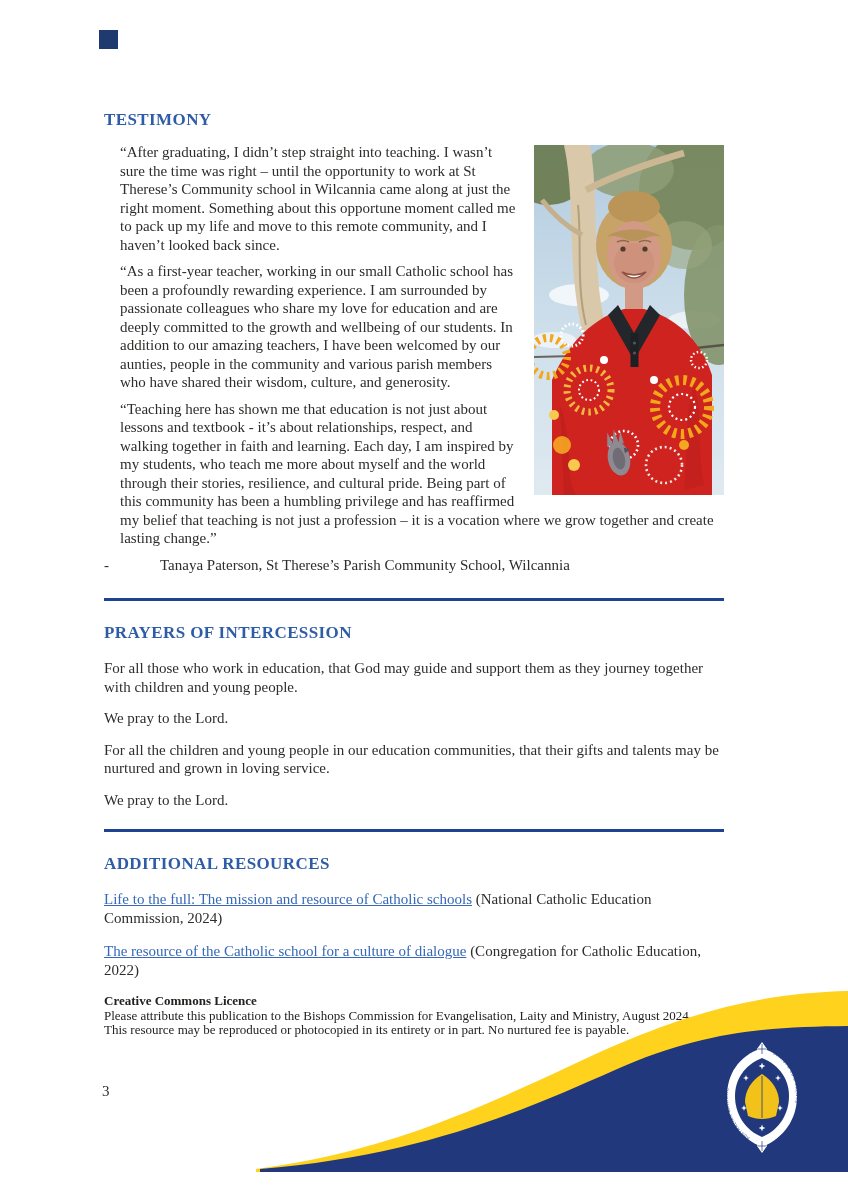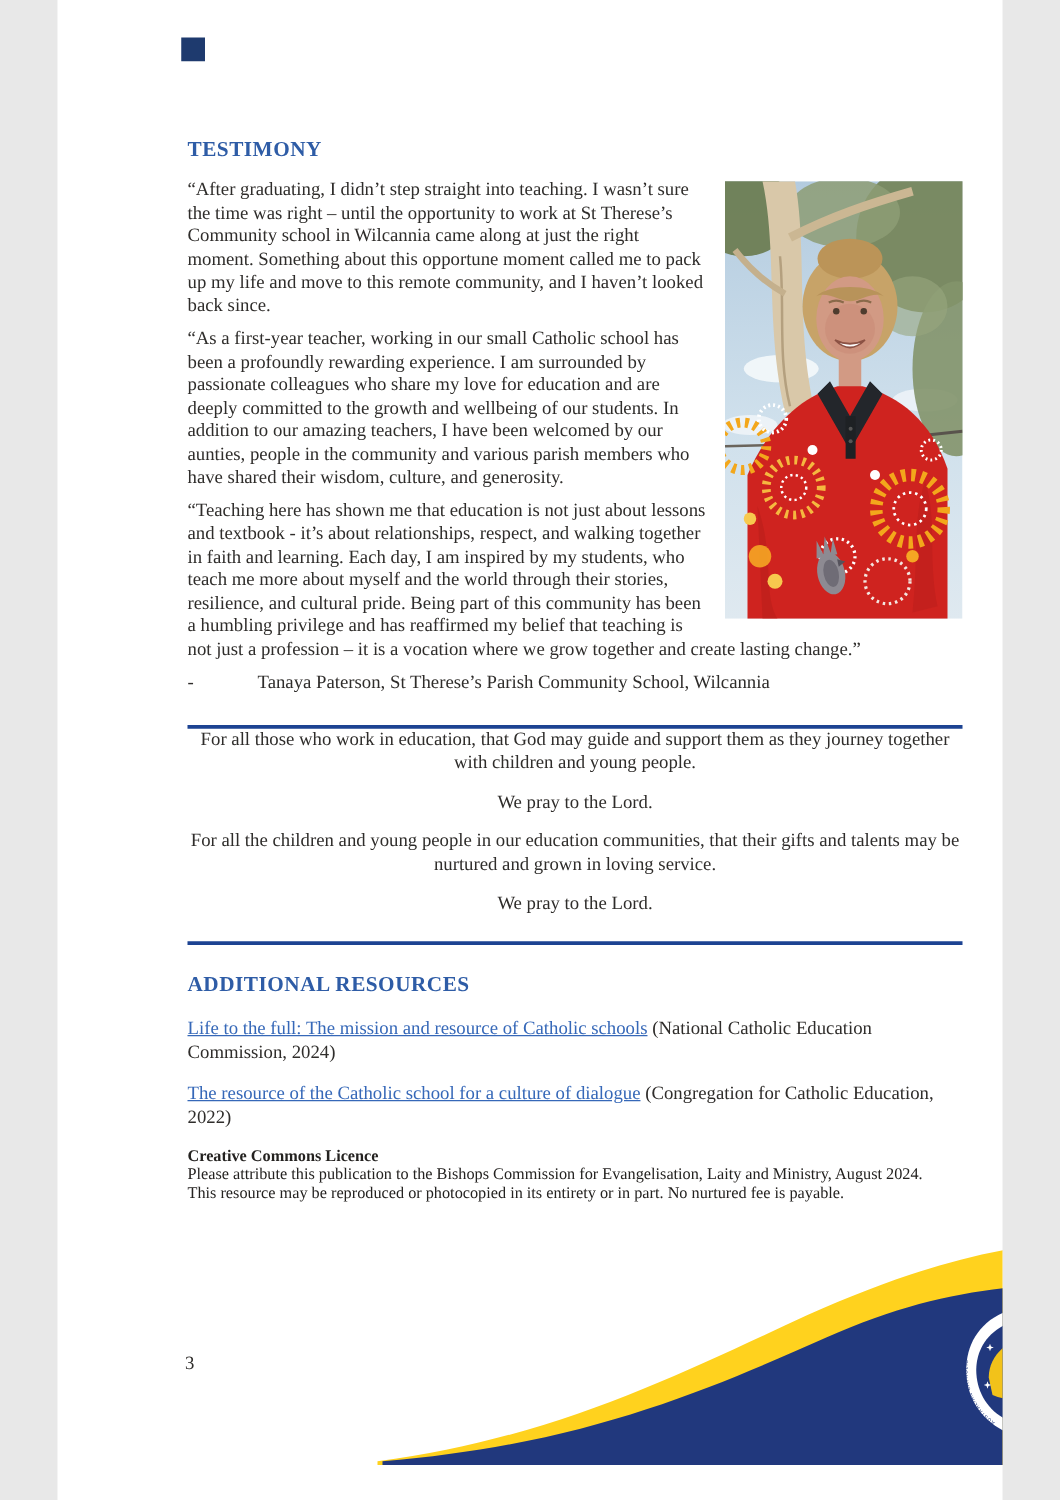--- a/index.html
+++ b/index.html
@@ -1,18 +1,18 @@
 <!DOCTYPE html>
 <html><head>
 <meta charset="utf-8">
 <style>
   html,body{margin:0;padding:0;background:#e8e8e8;}
   .page{
     position:relative;
-    width:756px;height:1200px;
+    width:848px;height:1200px;
     margin:0 auto;
     background:#ffffff;
     font-family:"Liberation Serif", serif;
     color:#2f2d2b;
     overflow:hidden;
   }
   .corner-square{
     position:absolute;left:99px;top:30px;width:19px;height:19px;
     background:#1e3a6e;
   }
@@ -21,37 +21,37 @@
   }
   h1.sect{
     font-size:17px;font-weight:bold;color:#2e5ca6;
     letter-spacing:.4px;margin:0 0 13px 0;
   }
   h2.sect{
     font-size:17px;font-weight:bold;color:#2e5ca6;
     letter-spacing:.4px;margin:22px 0 16px 0;
   }
   p.body{
-    font-size:15px;line-height:18.5px;margin:0 0 8px 0;
+    font-size:15px;line-height:18.5px;margin:0 0 8px 16px;
   }
   .photo-wrap{
     float:right;width:190px;height:350px;margin:2px 0 10px 14px;
   }
   .photo-wrap svg{display:block;width:190px;height:350px;}
   .attribution{
     display:flex;font-size:15px;line-height:18.5px;margin:8px 0 0 0;
   }
   .attribution .dash{width:56px;}
   hr.rule{
     border:none;height:3px;background:#1d4392;margin:24px 0 0 0;
   }
   hr.rule2{
     border:none;height:3px;background:#1d4392;margin:20px 0 0 0;
   }
-  .prayers p.body{margin:0 0 13px 0;text-align:center;}
+  .prayers p.body{margin:0 0 13px 0;}
   .resources p.body{margin:0 0 14px 0;line-height:19px;}
   .resources a{
     color:#3668b8;text-decoration:underline;
   }
   .licence{
     font-size:13px;line-height:14.5px;color:#242220;
   }
   .licence .lic-head{font-weight:bold;}
   .page-number{
     position:absolute;left:102px;top:1083px;font-size:15px;color:#2f2d2b;
@@ -156,20 +156,21 @@
 
       <div class="attribution">
         <span class="dash">-</span>
         <span>Tanaya Paterson, St Therese’s Parish Community School, Wilcannia</span>
       </div>
     </div>
 
     <hr class="rule">
 
     <div class="prayers">
+      <h2 class="sect">PRAYERS OF INTERCESSION</h2>
       <p class="body">For all those who work in education, that God may guide and support them as they journey together with children and young people.</p>
       <p class="body">We pray to the Lord.</p>
       <p class="body">For all the children and young people in our education communities, that their gifts and talents may be nurtured and grown in loving service.</p>
       <p class="body">We pray to the Lord.</p>
     </div>
 
     <hr class="rule2">
 
     <div class="resources">
       <h2 class="sect">ADDITIONAL RESOURCES</h2>

